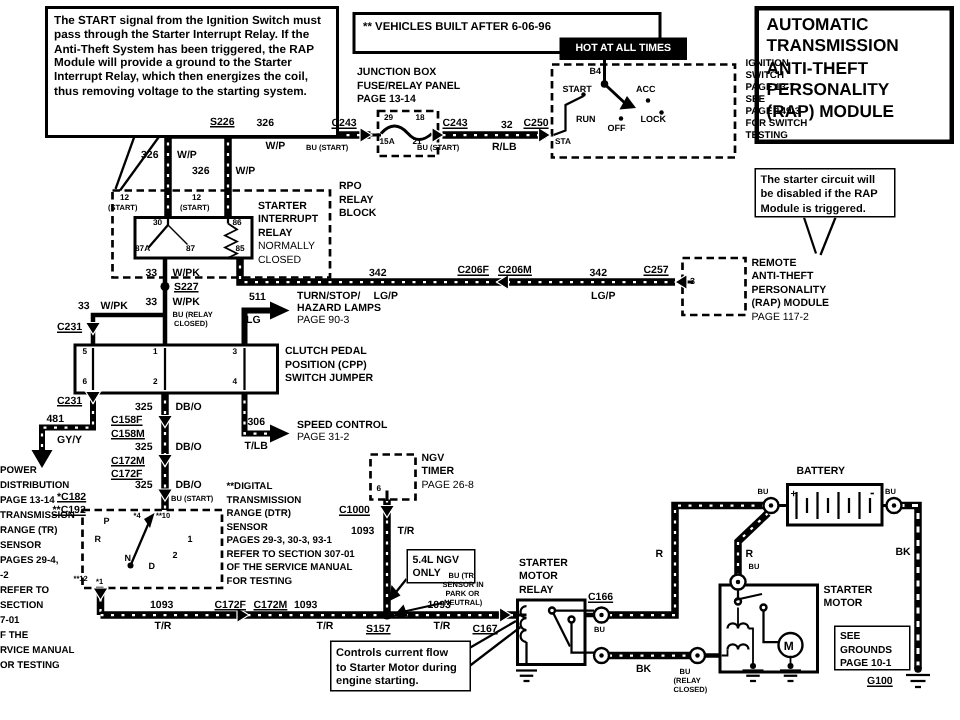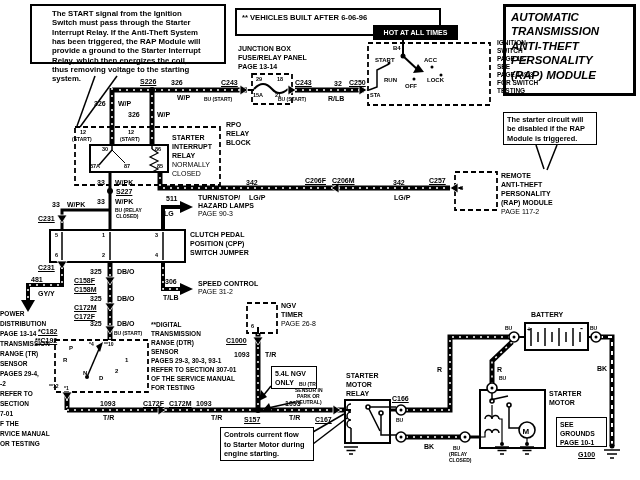--- a/index.html
+++ b/index.html
@@ -2,23 +2,23 @@
 <html><head>
 <meta charset="utf-8">
 <style>
   html,body{margin:0;padding:0;background:#fff;}
   body{width:640px;height:480px;overflow:hidden;font-family:"Liberation Sans",sans-serif;}
   #diagram{position:relative;width:640px;height:480px;background:#fff;color:#000;}
   svg{position:absolute;left:0;top:0;}
   .lbl{position:absolute;font-weight:bold;white-space:nowrap;line-height:1;color:#000;}
   .u{text-decoration:underline;}
   .bx{position:absolute;background:#fff;border:2px solid #000;box-sizing:border-box;}
-  #callout1{left:30px;top:4px;width:196px;height:60px;font-size:7.8px;font-weight:bold;line-height:1.2;padding:3px 20px;}
+  #callout1{left:30px;top:4px;width:196px;height:88px;font-size:7.8px;font-weight:bold;line-height:1.2;padding:3px 4px;}
   #note-box{left:235px;top:8px;width:206px;height:28px;font-size:7.6px;font-weight:bold;line-height:1.5;padding:2px 5px;}
-  #title-box{left:503px;top:4px;width:133px;height:92px;border-width:3px;font-size:11.5px;font-weight:bold;line-height:1.26;padding:3px 5px;font-style:italic;}
+  #title-box{left:503px;top:4px;width:133px;height:92px;border-width:3px;font-size:11.5px;font-weight:bold;line-height:1.26;padding:3px 5px;}
   #callout2{left:503px;top:112px;width:94px;height:33px;border-width:1.5px;font-size:7.4px;font-weight:bold;line-height:1.25;padding:2px 3px;}
   #callout3{left:220px;top:427px;width:94px;height:34px;border-width:1.5px;font-size:7.4px;font-weight:bold;line-height:1.3;padding:2px 3px;}
   #banner{position:absolute;left:373px;top:25px;width:85px;height:15px;background:#000;color:#fff;font-size:7px;font-weight:bold;text-align:center;line-height:15px;}
   #box54l{left:271px;top:366px;width:46px;height:23px;border-width:1.5px;font-size:7px;font-weight:bold;line-height:1.35;padding:2px 3px;}
   #grounds-box{left:556px;top:417px;width:51px;height:30px;border-width:1.5px;font-size:6.8px;font-weight:bold;line-height:1.35;padding:2px 3px;}
   .w5{stroke:#000;stroke-width:5;fill:none}
   .w4{stroke:#000;stroke-width:4;fill:none}
   .w3{stroke:#000;stroke-width:3;fill:none}
   .w2{stroke:#000;stroke-width:2;fill:none}
   .t15{stroke:#000;stroke-width:1.5;fill:none}

